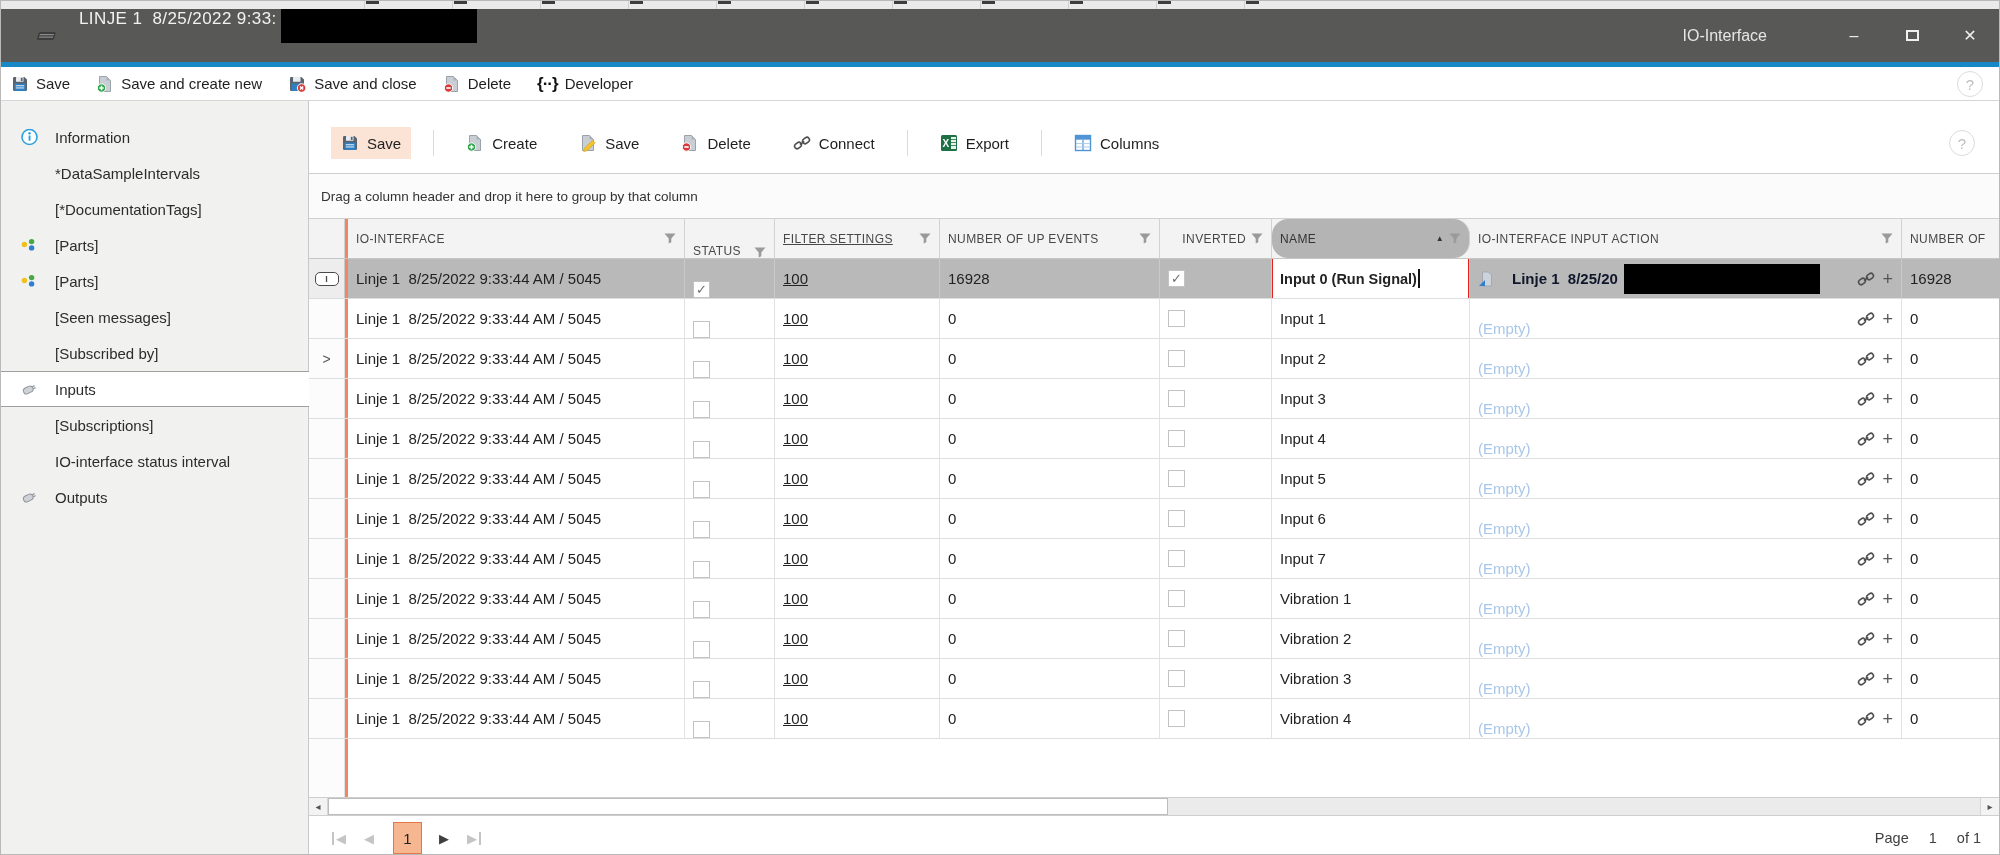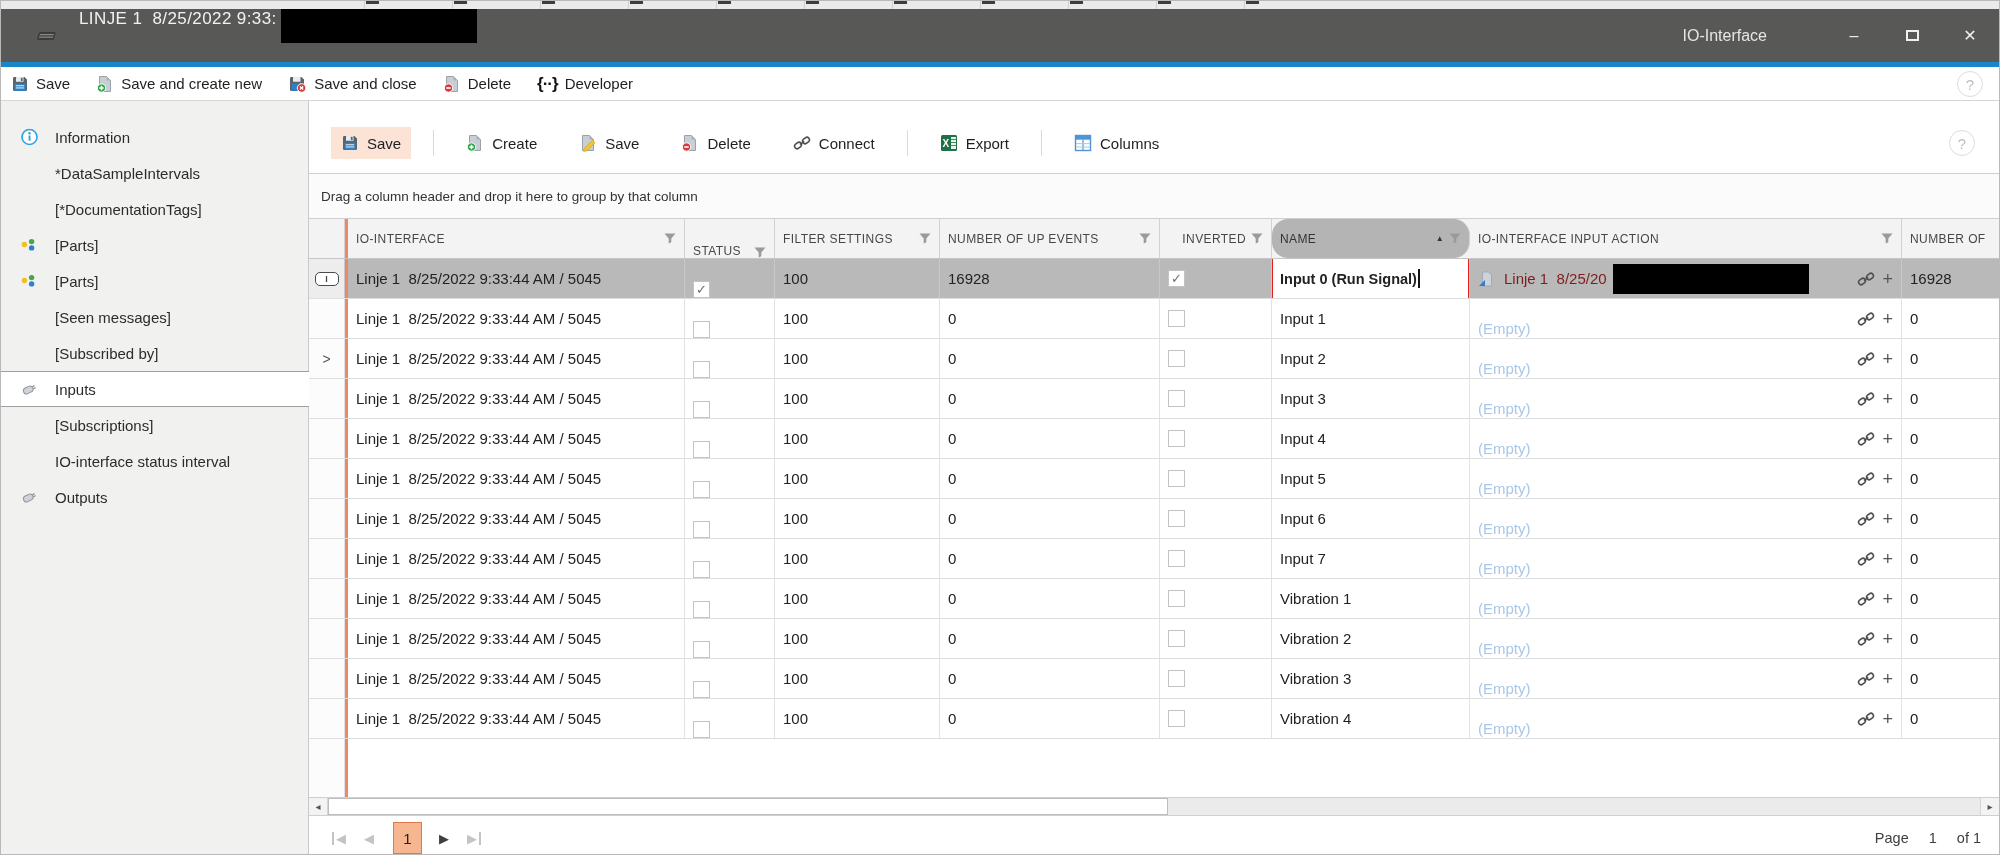--- a/index.html
+++ b/index.html
@@ -55,35 +55,35 @@
   .sort-asc{font-size:8px;color:#333;}
   .row{display:flex;height:40px;border-bottom:1px solid #dedede;background:#fff;flex:none;}
   .cell{display:flex;align-items:center;padding:0 8px;border-right:1px solid #e2e2e2;font-size:15px;color:#222;
     white-space:pre;overflow:hidden;position:relative;}
   .row.selected .cell{background:#b9b9b9;border-right-color:#c9c9c9;}
   .c-ind{width:36px;justify-content:center;padding:0 2px;}
   .row .c-ind{background:#fcfcfc;}
   .row.selected .c-ind{background:#ededed;}
   .c-io{width:340px;border-left:3px solid #f28563;}
   .c-status{width:90px;align-items:flex-end;}
-  .c-filter{width:165px;}
+  .c-filter{width:165px;text-decoration:underline;}
   .c-events{width:220px;}
   .c-inv{width:112px;text-align:right;}
   .c-name{width:198px;}
   .c-action{width:432px;}
   .c-num{flex:1;border-right:none;}
   .checkbox{width:17px;height:17px;background:#fff;border:1px solid #c3c3c3;display:flex;align-items:center;
     justify-content:center;font-size:13px;color:#6e6e6e;}
   .edit-ind{width:24px;height:14px;border:1.5px solid #4a4a4a;border-radius:5px;font-size:9px;font-weight:bold;
     display:flex;align-items:center;justify-content:center;color:#4a4a4a;background:#fff;}
   .expand-glyph{font-size:14px;color:#555;}
   .cell.edit-cell{background:#fff !important;font-weight:bold;font-size:14.5px;}
   .red-annot{position:absolute;left:-2px;top:-3px;right:-2px;bottom:-3px;border:3px solid #e3201b;z-index:5;pointer-events:none;}
   .caret{display:inline-block;width:2px;height:19px;background:#111;margin-left:1px;}
-  .link-text{color:#7f1d1d;margin-left:10px;}
+  .link-text{color:#0f172a;margin-left:18px;font-weight:bold;}
   .empty-text{color:#a9c7e8;margin-top:20px;}
   .cell-redact{width:196px;height:30px;background:#000;margin-left:6px;flex:none;}
   .cell-icons{margin-left:auto;display:flex;align-items:center;gap:7px;}
   .plus-glyph{font-size:18px;color:#555;line-height:1;}
   .grid-filler{flex:1;display:flex;}
   .filler-ind{width:36px;border-right:1px solid #e2e2e2;background:#fcfcfc;}
   .filler-io{border-left:3px solid #f28563;flex:1;}
   
   .hscroll{height:19px;display:flex;border-top:1px solid #cfcfcf;border-bottom:1px solid #cfcfcf;background:#ebebeb;flex:none;}
   .hs-btn{width:19px;background:#f3f3f3;display:flex;align-items:center;justify-content:center;font-size:10px;color:#555;flex:none;}

